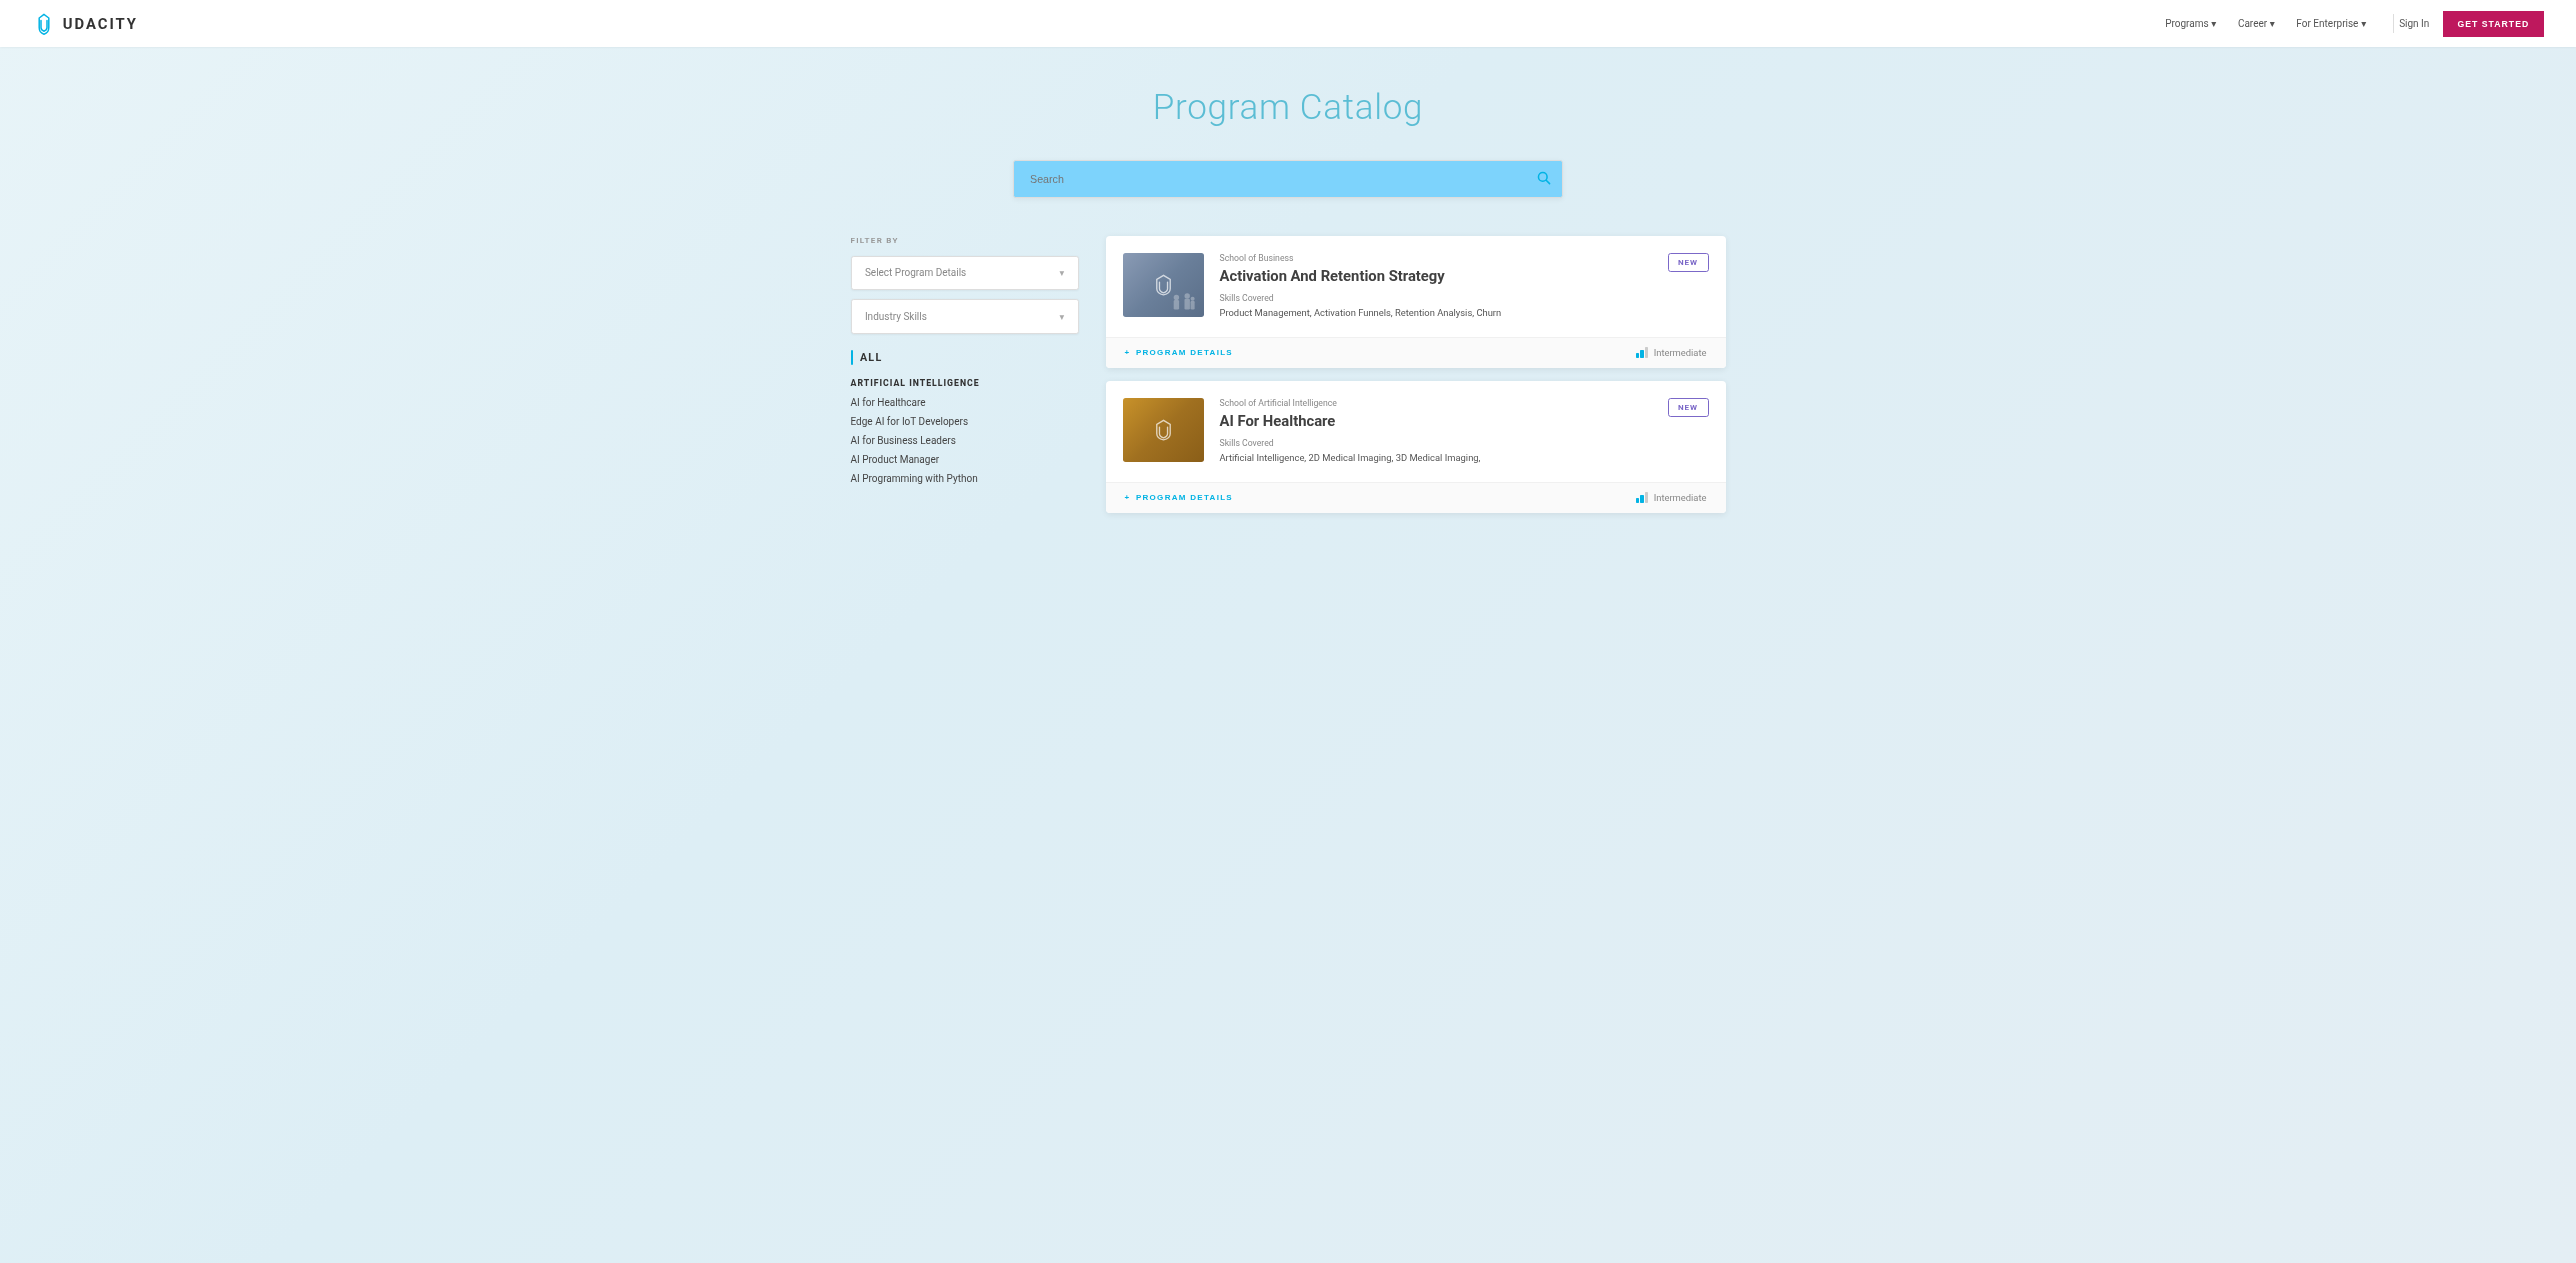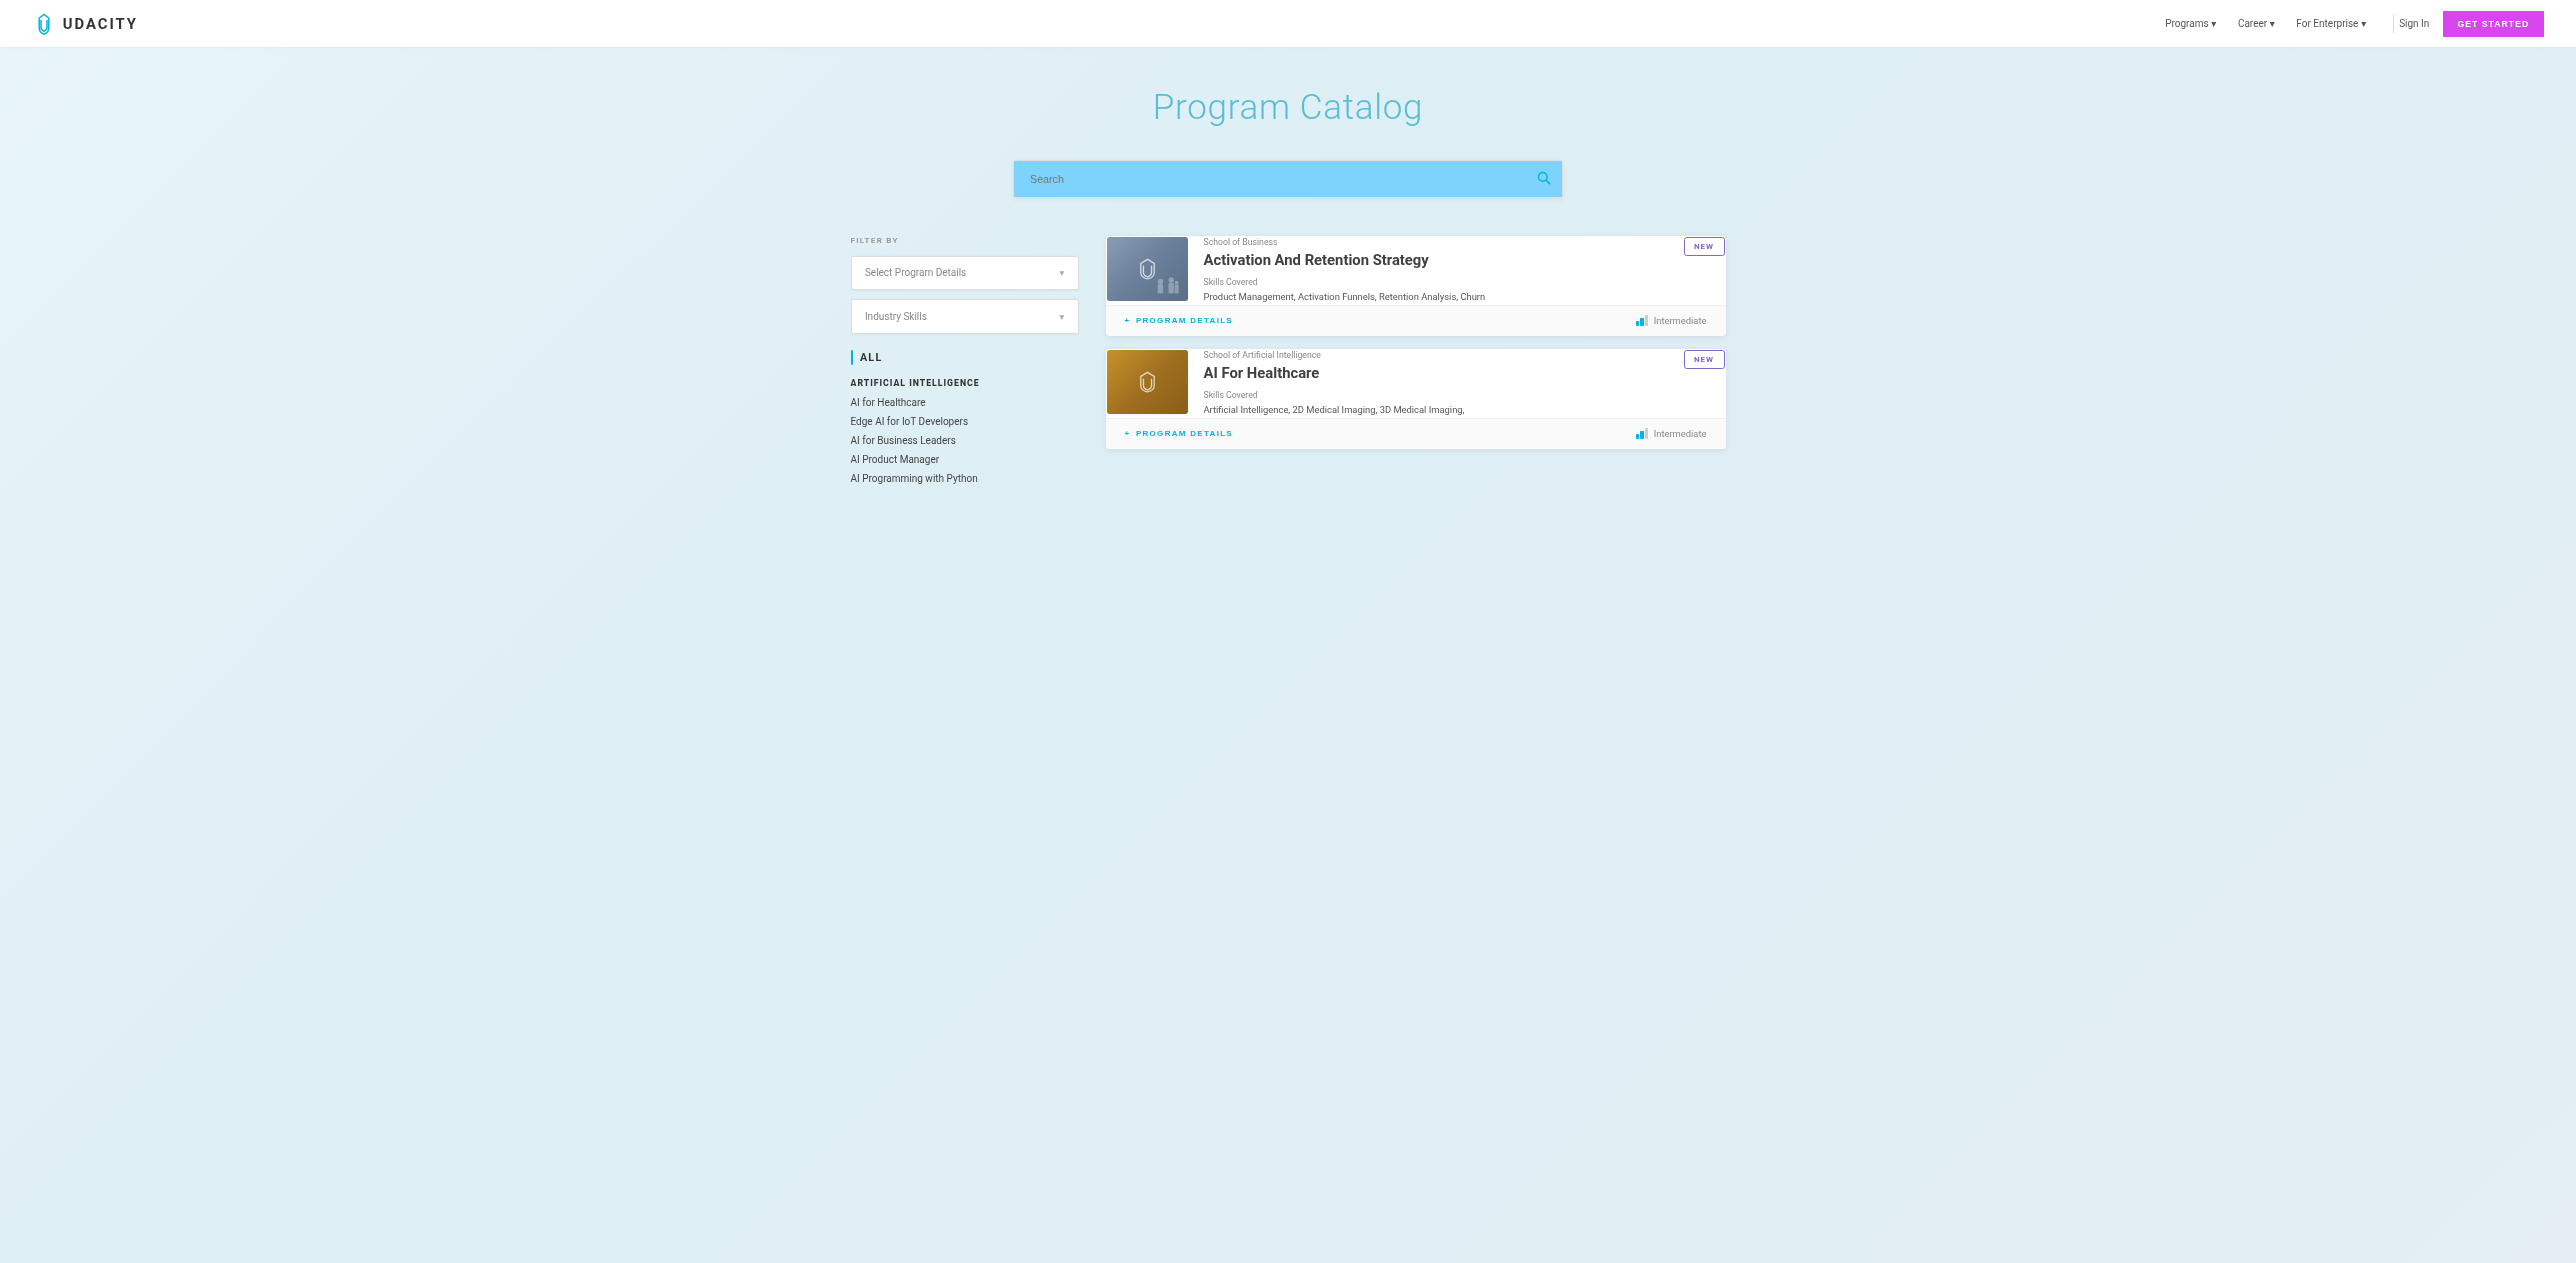--- a/index.html
+++ b/index.html
@@ -55,21 +55,21 @@
       background: #ddd;
       margin: 0 5.4px;
     }
     .sign-in-btn {
       font-size: 10px;
       color: #555;
       cursor: pointer;
       margin-right: 13.4px;
     }
     .get-started-btn {
-      background: #d946ef;
+      background: #be185d;
       color: white;
       font-size: 8.7px;
       font-weight: 700;
       letter-spacing: 1px;
       padding: 8px 14.8px;
       border: none;
       cursor: pointer;
       text-transform: uppercase;
     }
 
@@ -211,21 +211,21 @@
     }
     .program-card {
       background: white;
       border-radius: 4px;
       box-shadow: 0 1.3px 6.7px rgba(0,0,0,0.07);
       overflow: hidden;
     }
     .card-top {
       display: flex;
       align-items: flex-start;
-      padding: 1px;
+      padding: 17px;
       gap: 16px;
     }
     .card-thumbnail {
       width: 81px;
       height: 64px;
       border-radius: 2.7px;
       overflow: hidden;
       flex-shrink: 0;
     }
     .card-thumb-business {

